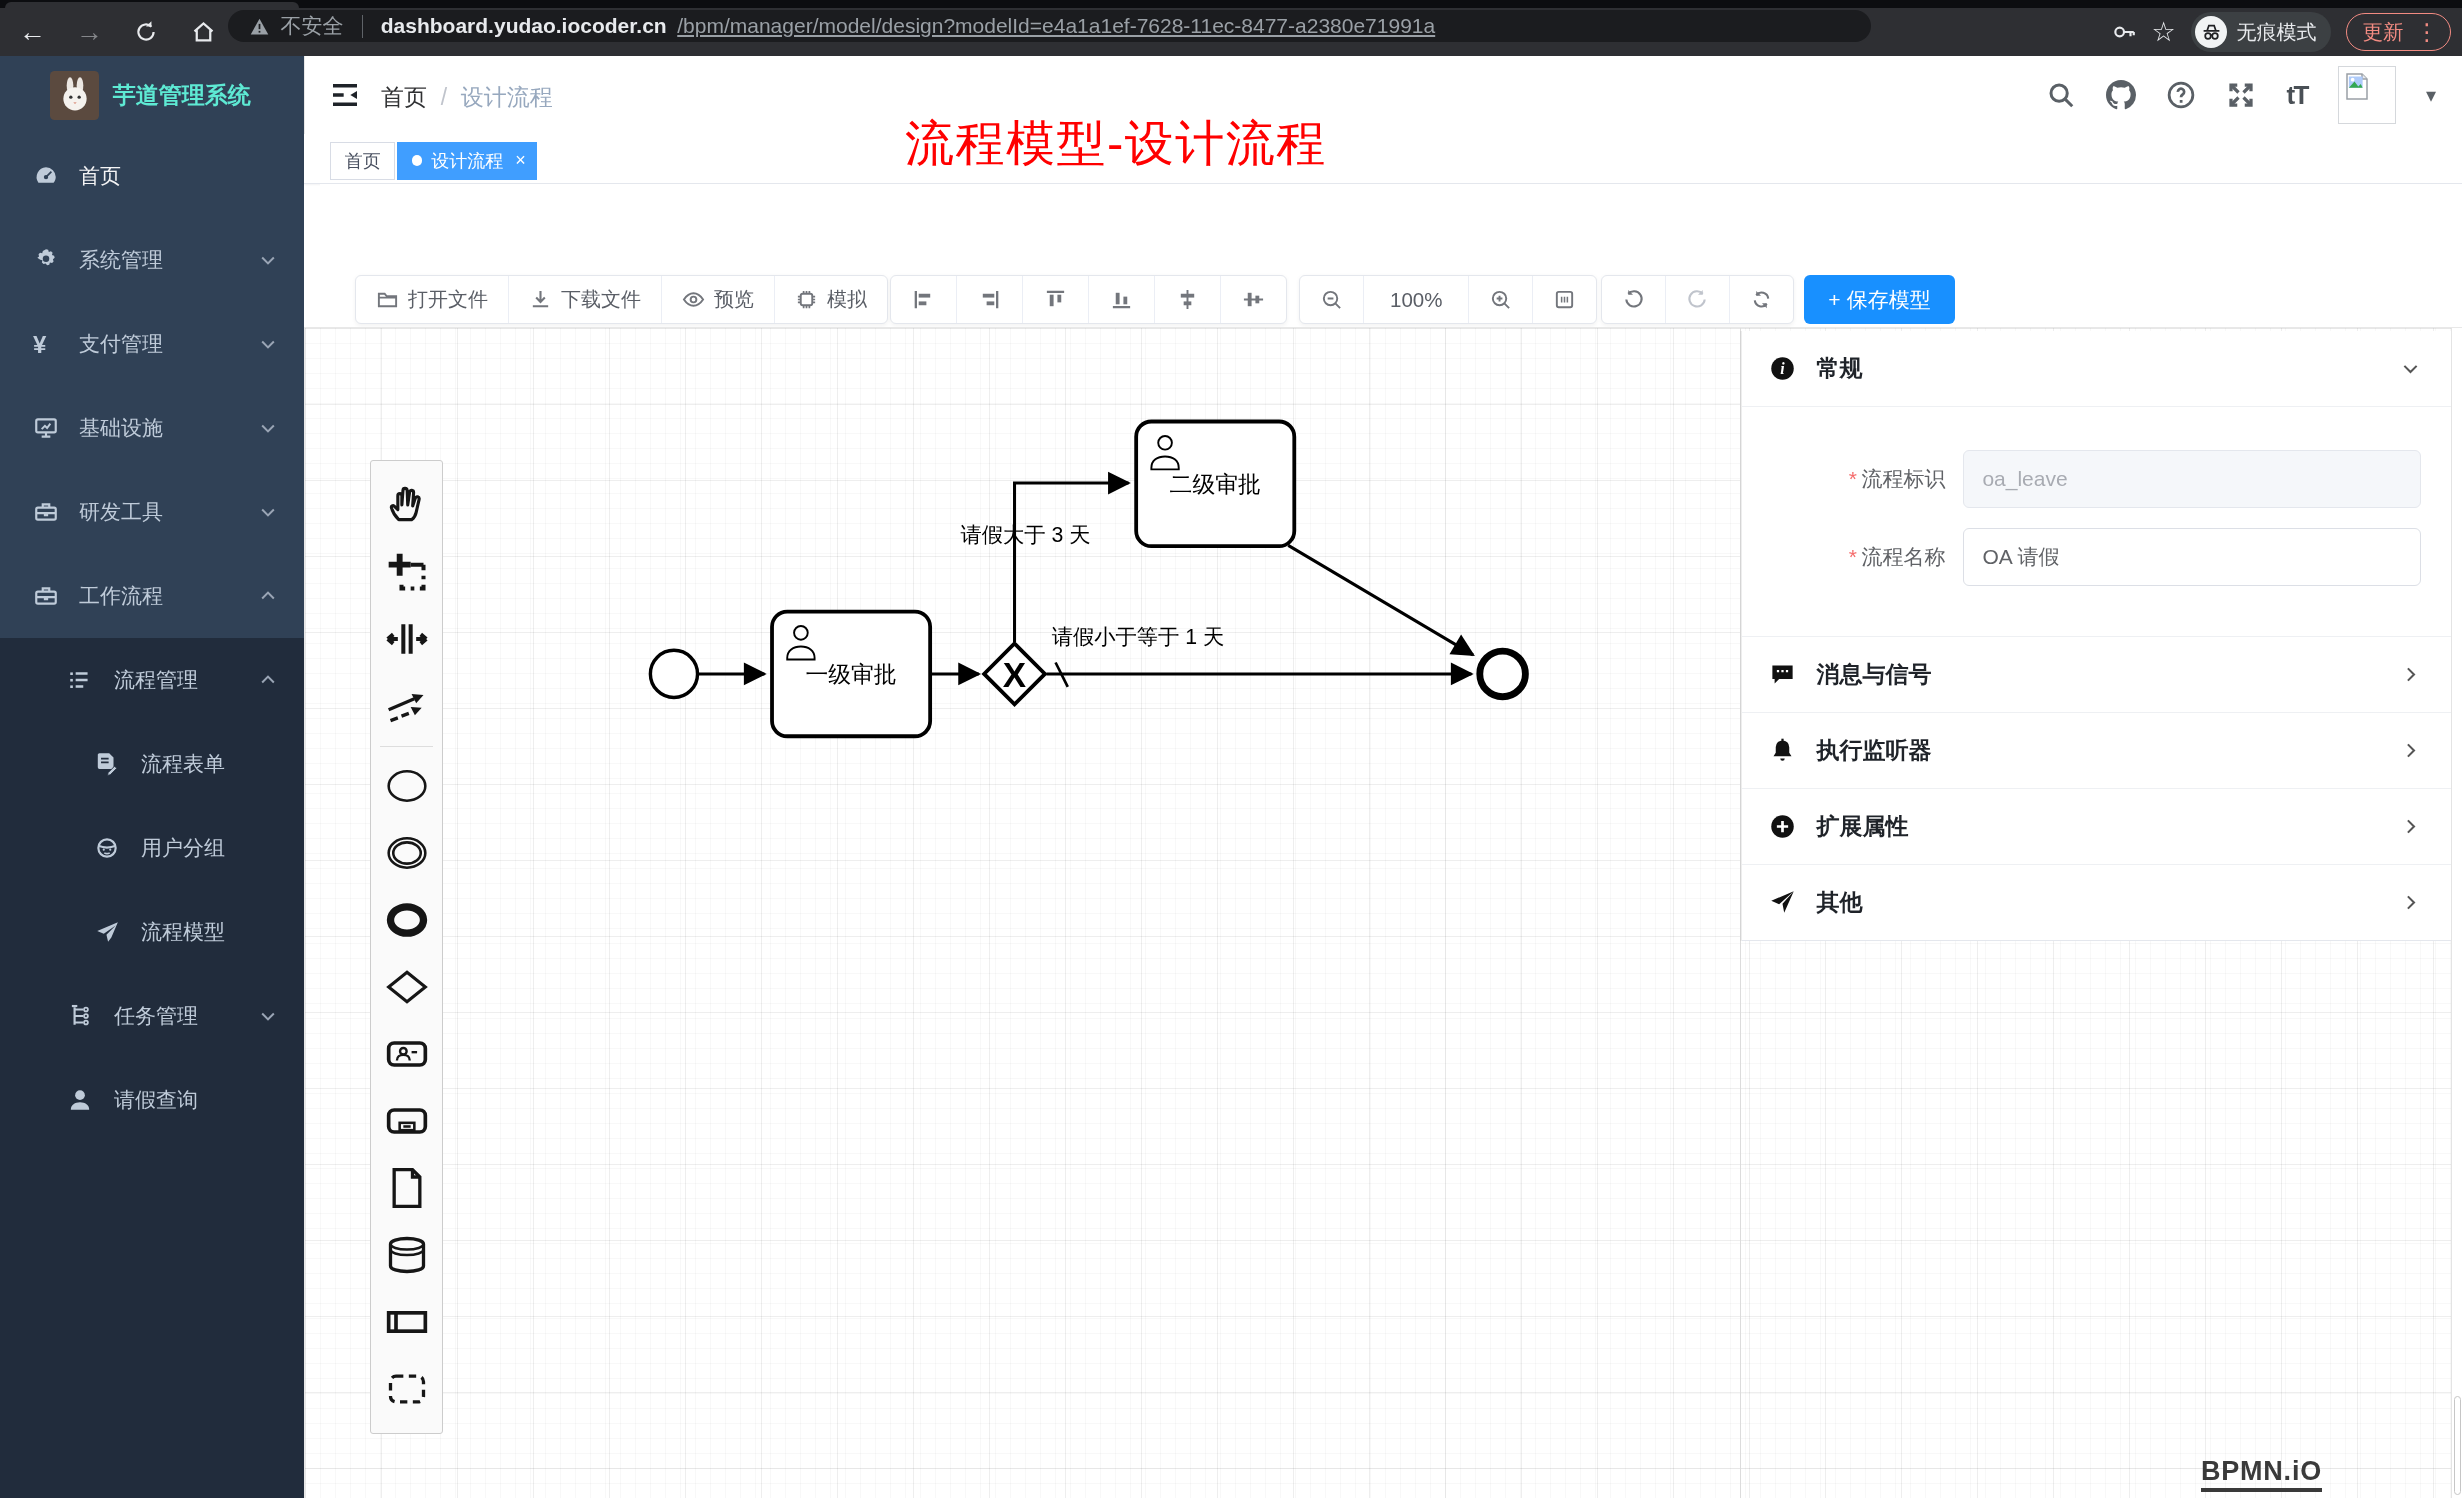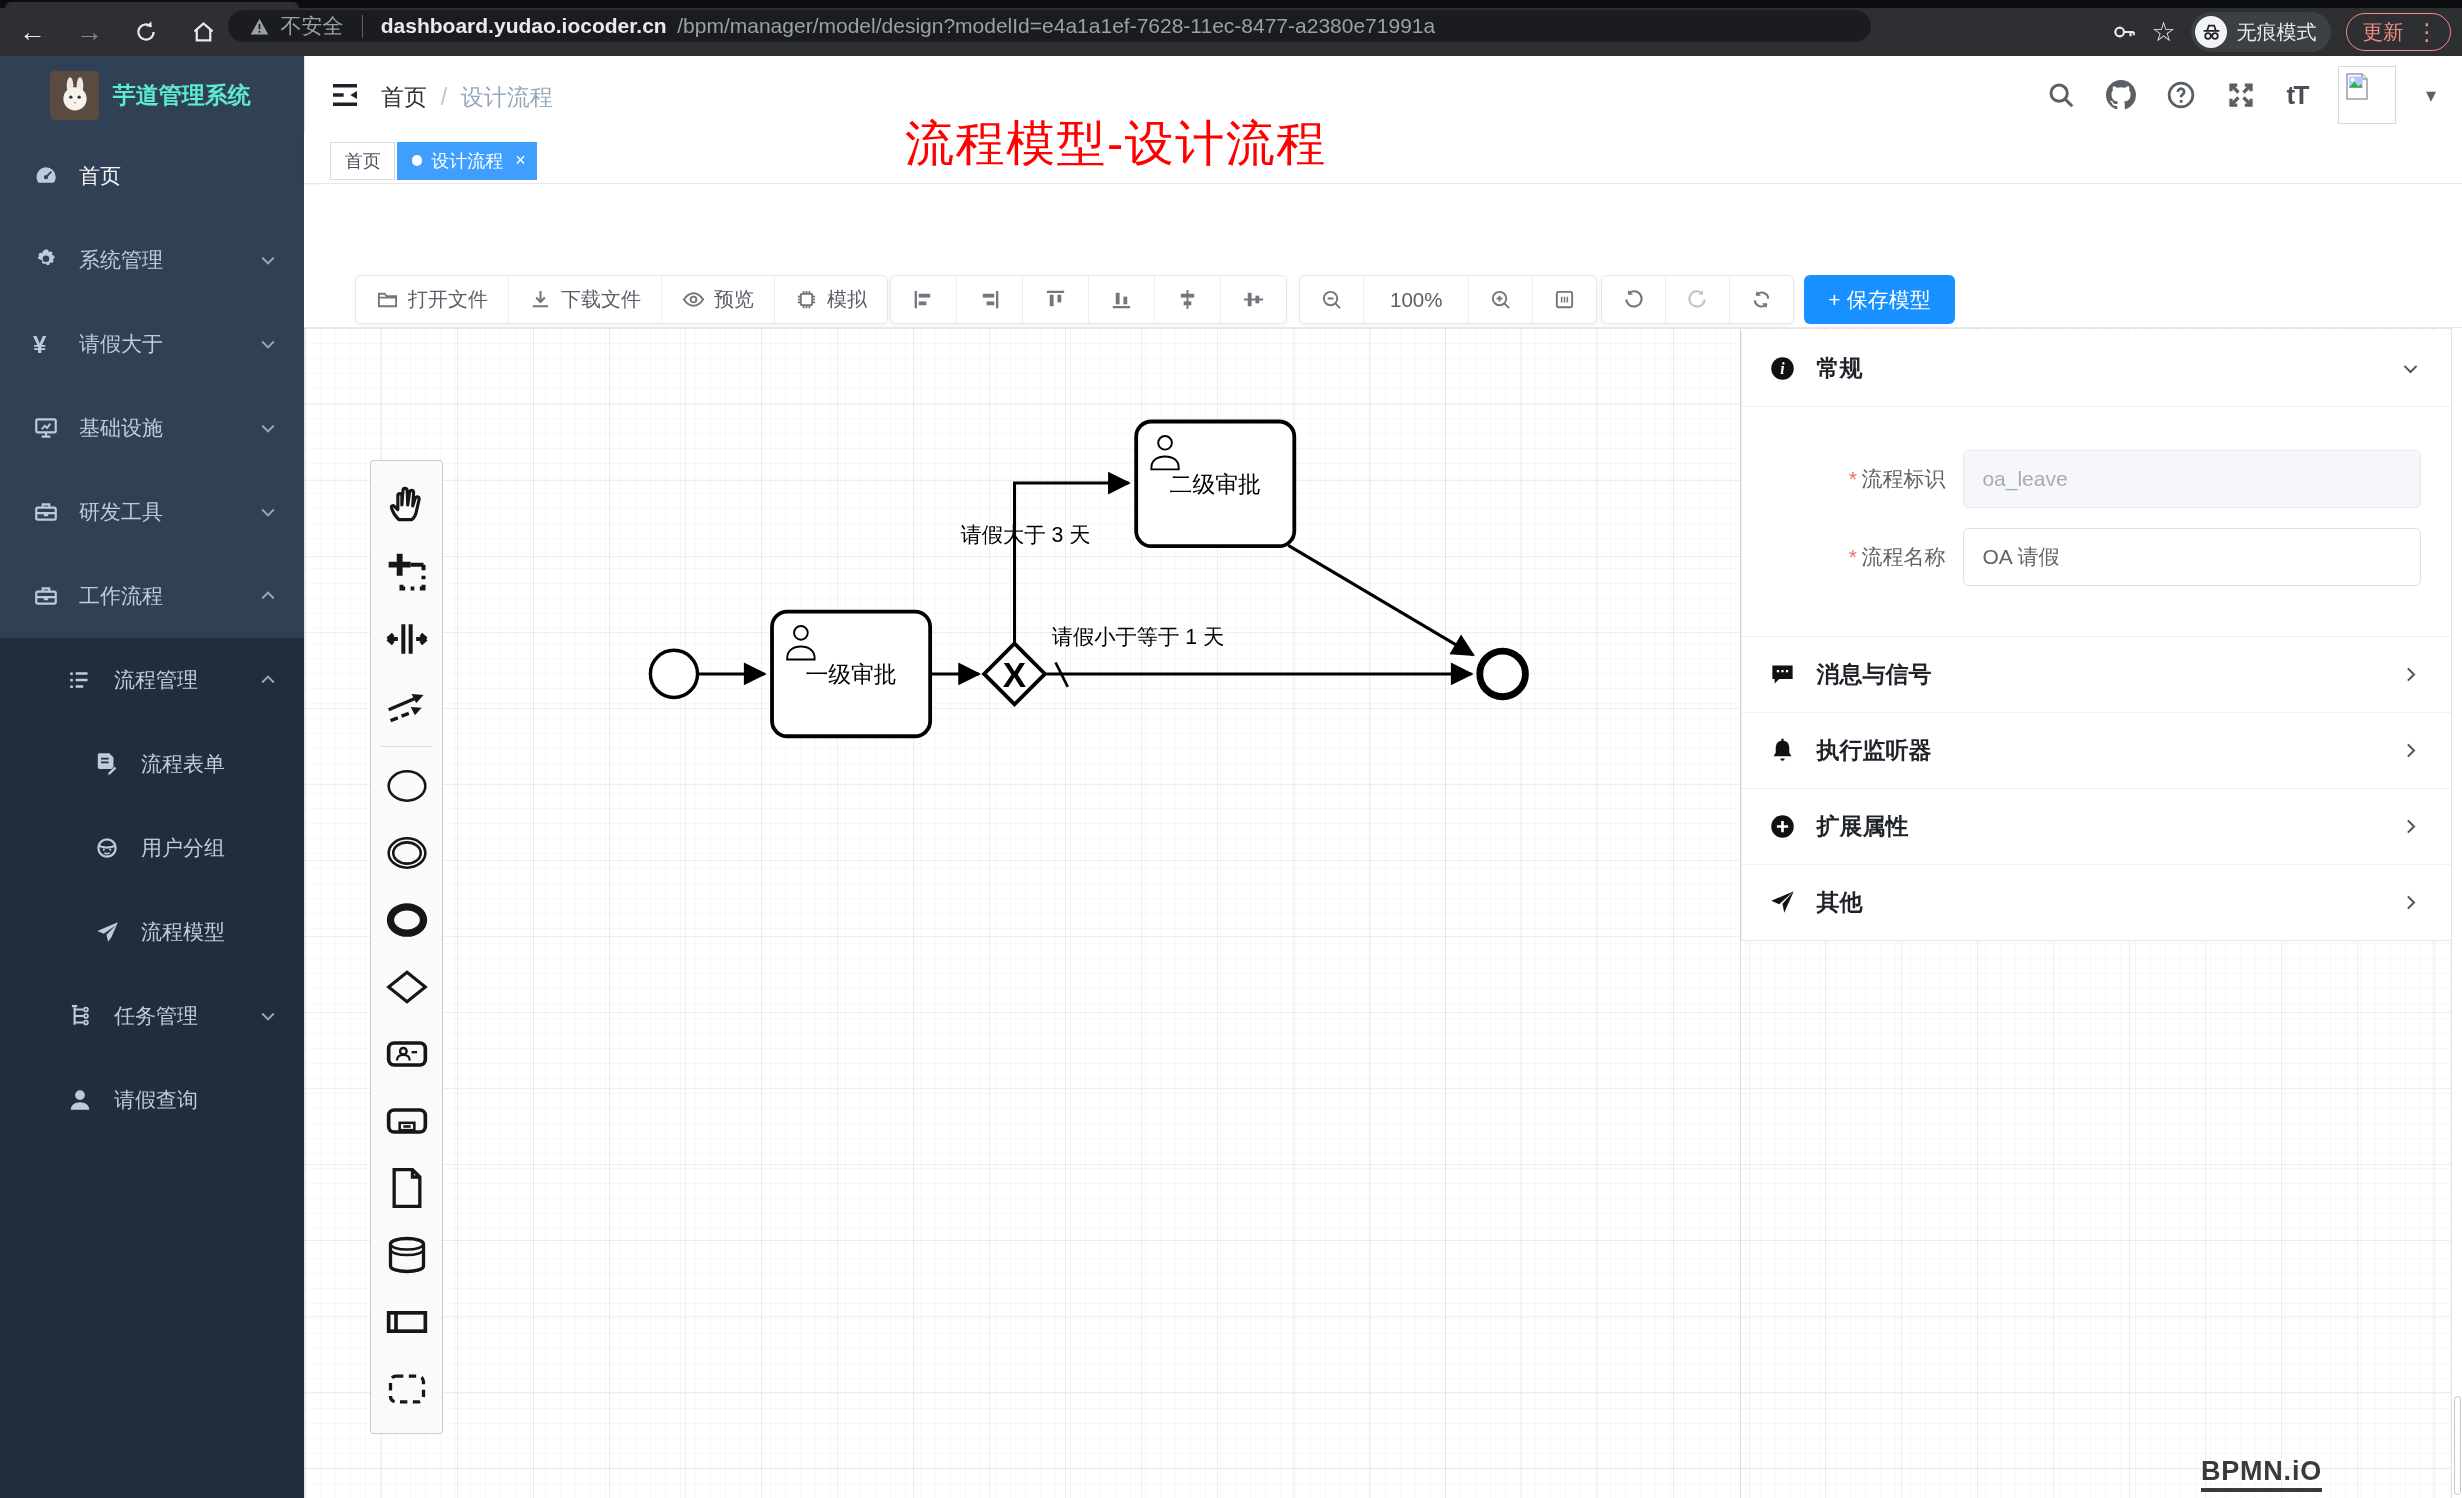--- a/index.html
+++ b/index.html
@@ -12,21 +12,21 @@
   #tabstrip { position:absolute; left:0; top:0; width:2462px; height:7.6px; background:#0c0d10; }
   #tabstrip .active-tab { position:absolute; left:4.6px; top:1.5px; width:294px; height:6px; background:#2e2f33; border-radius:6px 6px 0 0; }
   #nav-btns { position:absolute; left:13.7px; top:7.6px; height:49px; display:flex; align-items:center; gap:20px; color:#e8eaed; }
   #nav-btns .nbtn { width:37px; height:37px; display:flex; align-items:center; justify-content:center; font-size:27px; border-radius:50%; }
   #nav-btns .dis { color:#85878b; }
   #omnibox { position:absolute; left:228px; top:10px; width:1643px; height:32px; background:#1b1c1f; border-radius:19px; display:flex; align-items:center; padding:0 21px; gap:10.6px; }
   #omnibox .warn { color:#9aa0a6; }
   #omnibox .sec { color:#9aa0a6; font-size:21px; }
   #omnibox .sep { width:0.8px; height:23px; background:#5f6368; margin:0 7.6px; }
   #omnibox .host { color:#e8eaed; font-size:21px; font-weight:bold; }
-  #omnibox .path { color:#9aa0a6; font-size:21px; }
+  #omnibox .path { color:#9aa0a6; font-size:21px;text-decoration:underline; }
   #browser-right { position:absolute; right:10.6px; top:7.6px; height:49px; display:flex; align-items:center; gap:15px; }
   .b-ic { color:#e8eaed; }
   #incog { height:40px; background:#3c4043; border-radius:20px; display:flex; align-items:center; gap:9px; padding:0 15px 0 4.6px; }
   #incog .spy-circle { width:32px; height:32px; border-radius:50%; background:#f1f3f4; display:flex; align-items:center; justify-content:center; color:#202124; }
   #incog .lbl { color:#e8eaed; font-size:20px; }
   #update-pill { height:38px; border:1.5px solid #f28b82; border-radius:19px; display:flex; align-items:center; gap:12px; padding:0 12px 0 15px; color:#f28b82; }
   #update-pill .u-lbl { font-size:20.5px; }
   #update-pill .dots { font-size:23px; }
 
   
@@ -463,21 +463,21 @@
     <svg class="mi-ic ic" viewBox="0 0 34 34" width="26" height="26">
         <use href="#i-gear"></use>
       </svg>
     <span class="mi-lbl">系统管理</span>
     <svg class="chev ic" viewBox="0 0 26 26" width="20" height="20">
         <use href="#i-chev-down"></use>
       </svg>
   </div>
   <div class="m-item">
     <span class="mi-ic" style="font-size:24px;font-weight:bold">¥</span>
-    <span class="mi-lbl">请假大于</span>
+    <span class="mi-lbl">支付管理</span>
     <svg class="chev ic" viewBox="0 0 26 26" width="20" height="20">
         <use href="#i-chev-down"></use>
       </svg>
   </div>
   <div class="m-item">
     <svg class="mi-ic ic" viewBox="0 0 34 34" width="26" height="26">
         <use href="#i-monitor"></use>
       </svg>
     <span class="mi-lbl">基础设施</span>
     <svg class="chev ic" viewBox="0 0 26 26" width="20" height="20">

